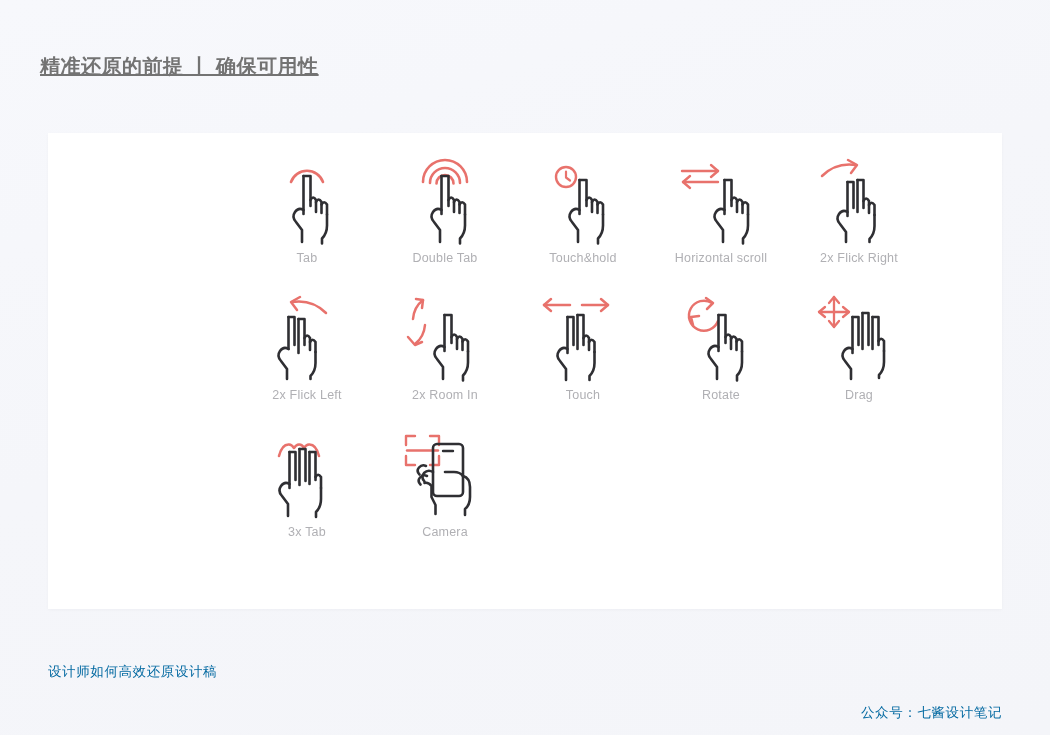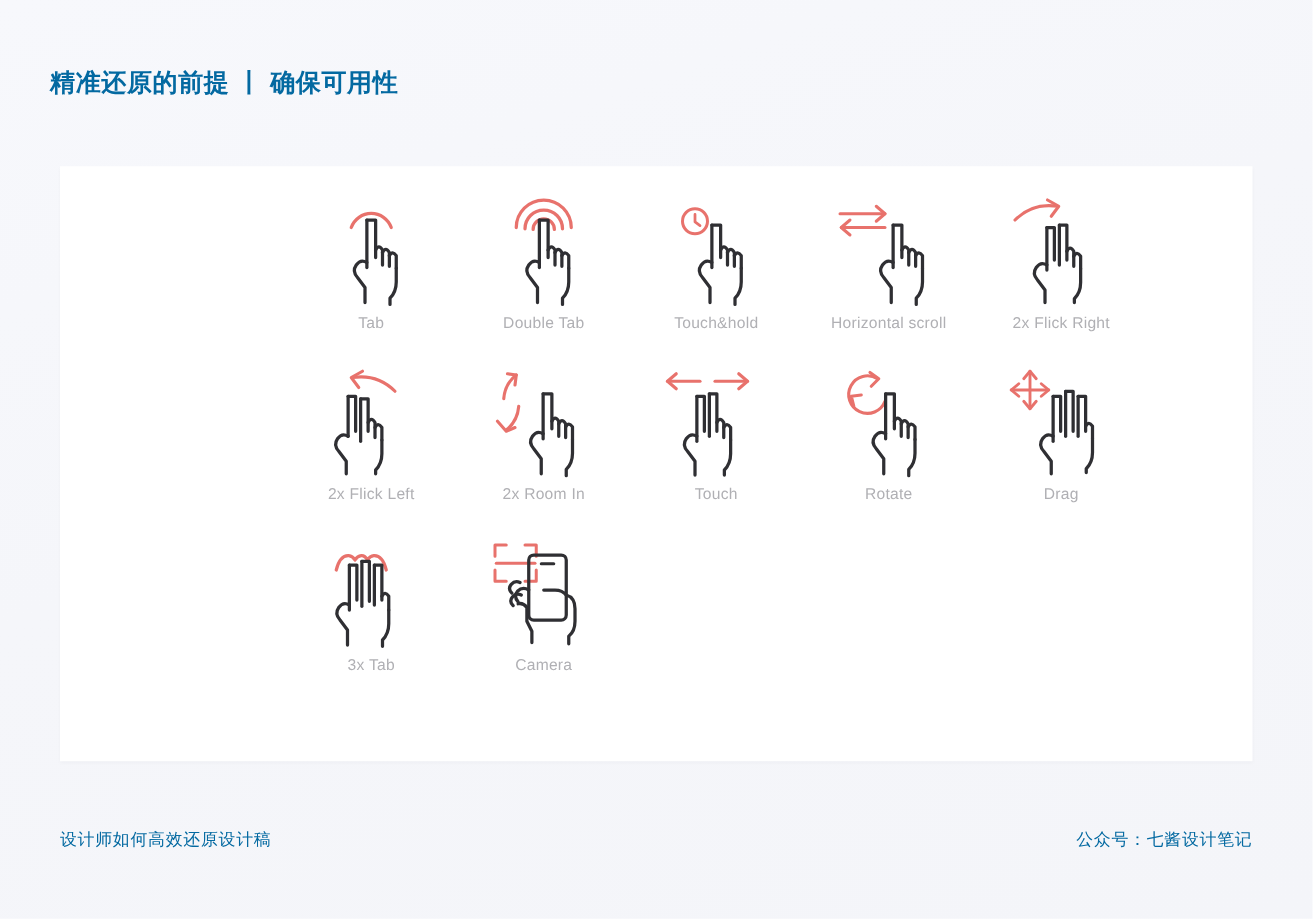--- a/index.html
+++ b/index.html
@@ -17,38 +17,39 @@
   }
 
   
   .page-title {
     position: absolute;
     left: 40px;
     top: 53px;
     font-size: 20px;
     font-weight: 700;
     letter-spacing: 0.5px;
-    color: #0369a1;
+    color: #737373;
     white-space: nowrap;
+    text-decoration: underline;
   }
 
   
   .card {
     position: absolute;
     left: 48px;
     top: 133px;
     width: 954px;
     height: 476px;
     background: #ffffff;
     box-shadow: 0 1px 3px rgba(40, 44, 70, 0.03);
   }
 
   .gesture-grid {
     position: absolute;
-    left: 180px;
+    left: 190px;
     top: 22px;
     width: 690px;
     display: grid;
     grid-template-columns: repeat(5, 1fr);
     grid-template-rows: repeat(3, 137px);
   }
 
   .gesture-cell {
     display: flex;
     flex-direction: column;
@@ -78,21 +79,21 @@
   
   .footer-left, .footer-right {
     position: absolute;
     top: 663px;
     font-size: 13.5px;
     color: #0369a1;
     letter-spacing: 0.6px;
     white-space: nowrap;
   }
   .footer-left { left: 48px; }
-  .footer-right { right: 48px; }
+  .footer-right { right: 48px; margin-top: 41px; }
 </style>
 </head>
 <body>
 
 <div class="page-title">精准还原的前提 丨 确保可用性</div>
 
 <div class="card">
 
   <div class="gesture-grid">
 

